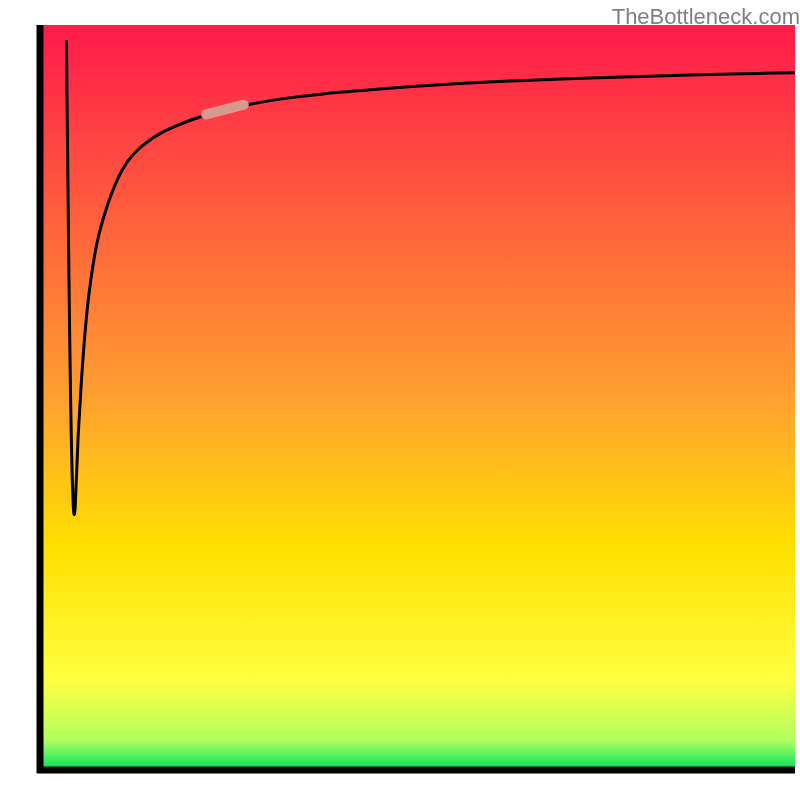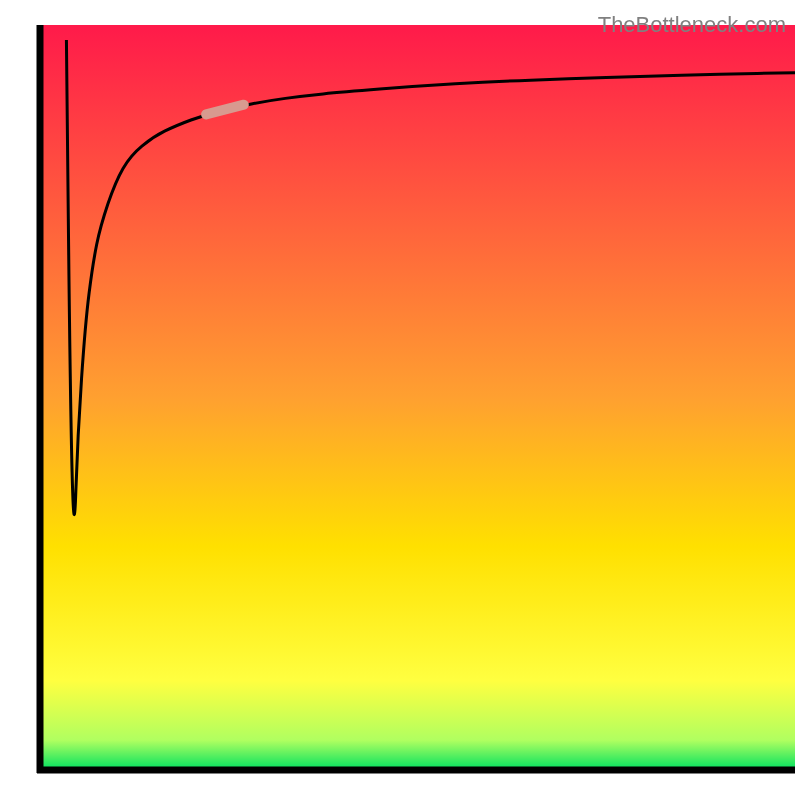--- a/index.html
+++ b/index.html
@@ -8,26 +8,25 @@
     width: 800px;
     height: 800px;
     background: #ffffff;
     font-family: Arial, Helvetica, sans-serif;
     position: relative;
     overflow: hidden;
   }
   .watermark {
     position: absolute;
     top: 4px;
-    right: 14px;
+    right: 0;
     color: #808080;
     font-size: 22px;
     font-weight: 400;
     z-index: 10;
-    margin-top: 8px;
   }
   .plot {
     position: absolute;
     left: 0;
     top: 0;
   }
 </style>
 </head>
 <body>
 

